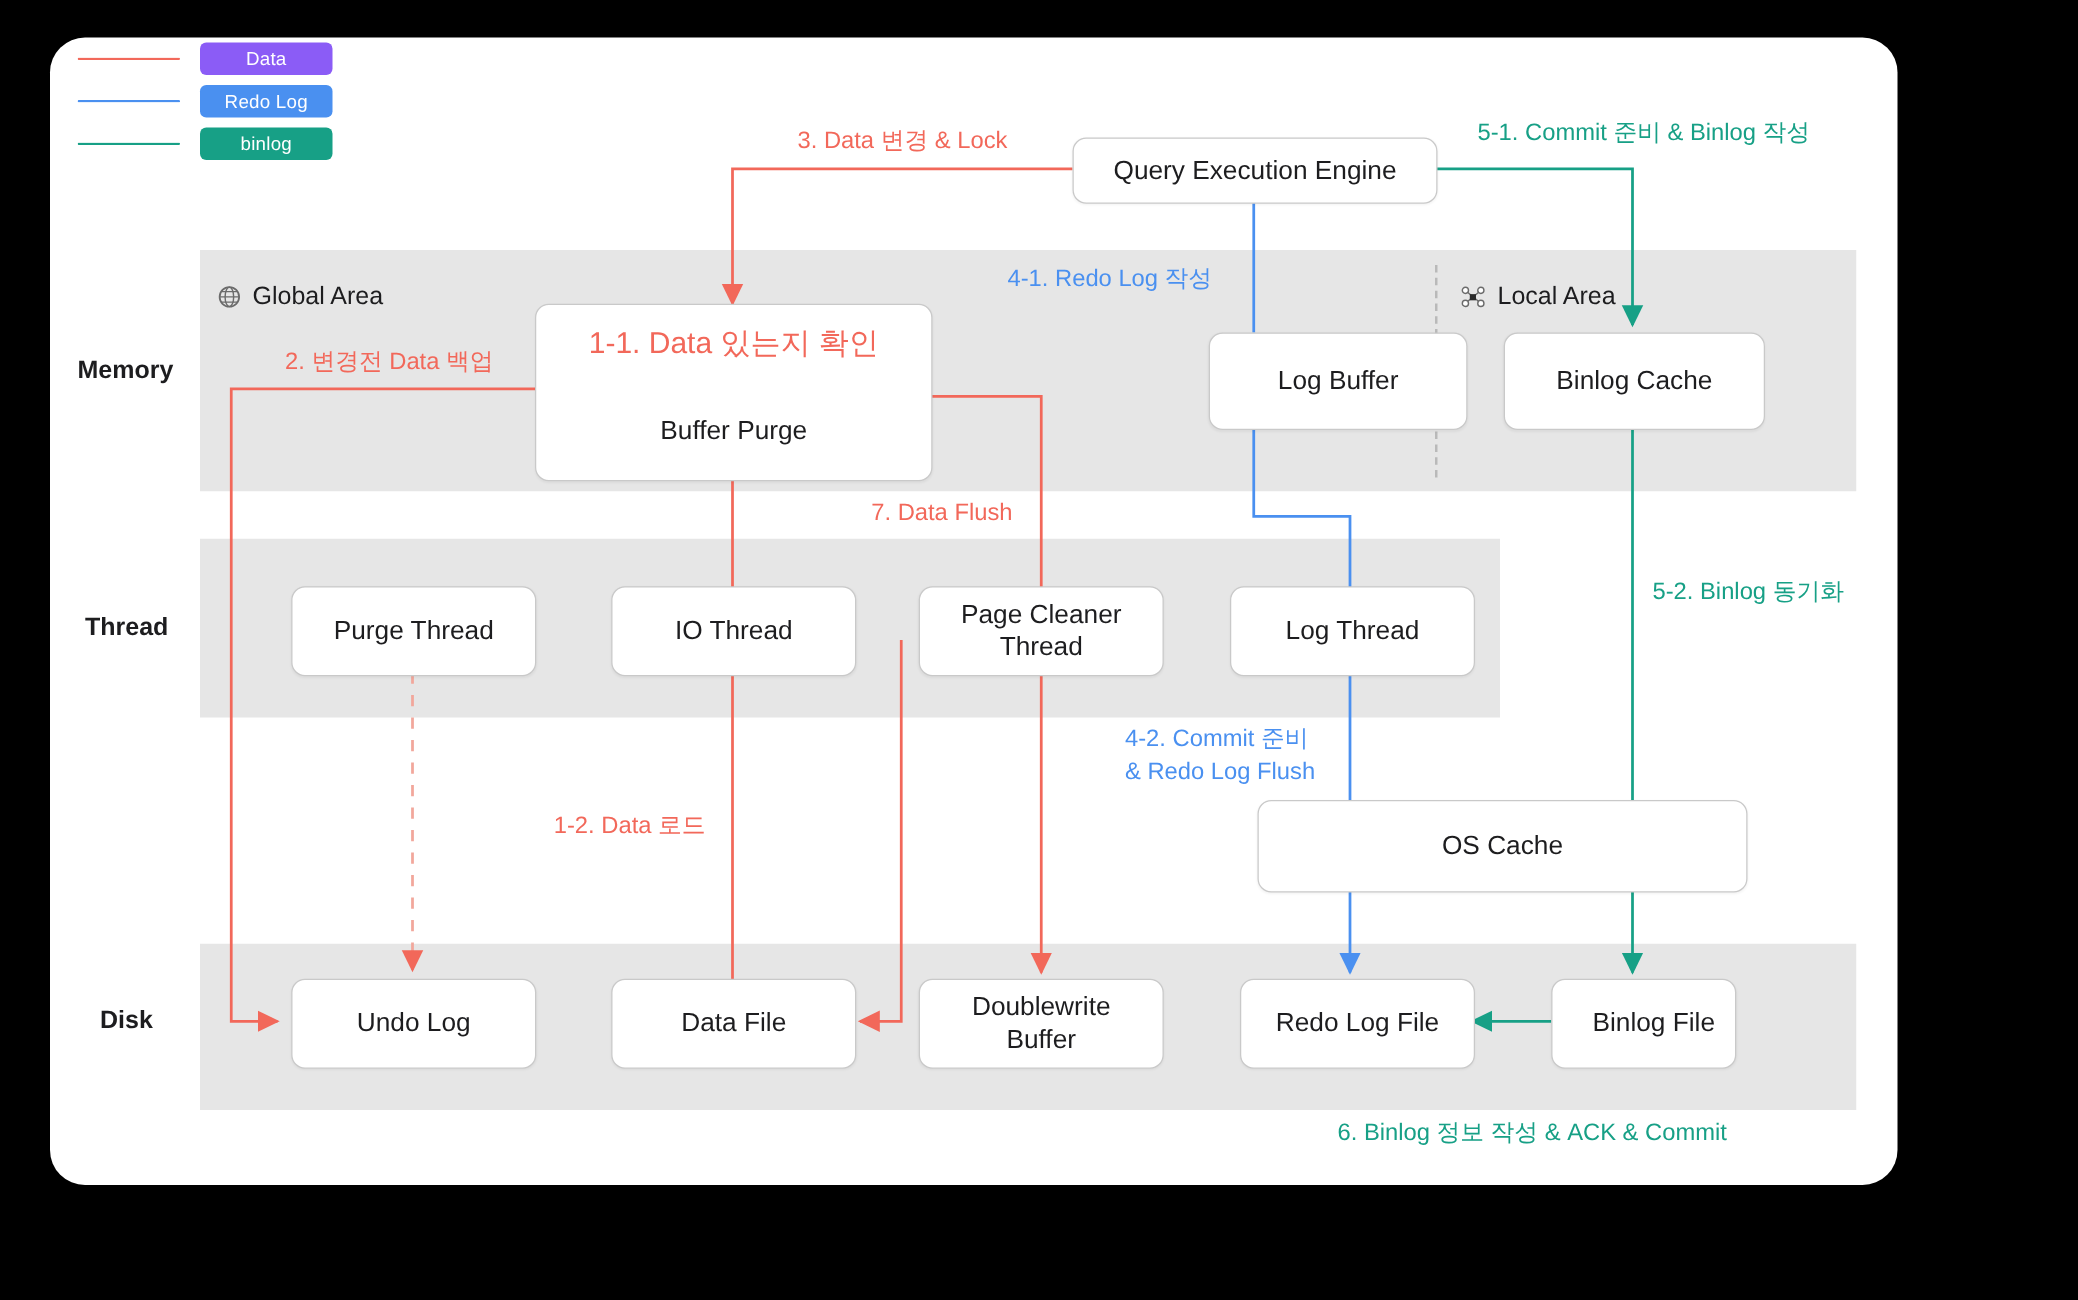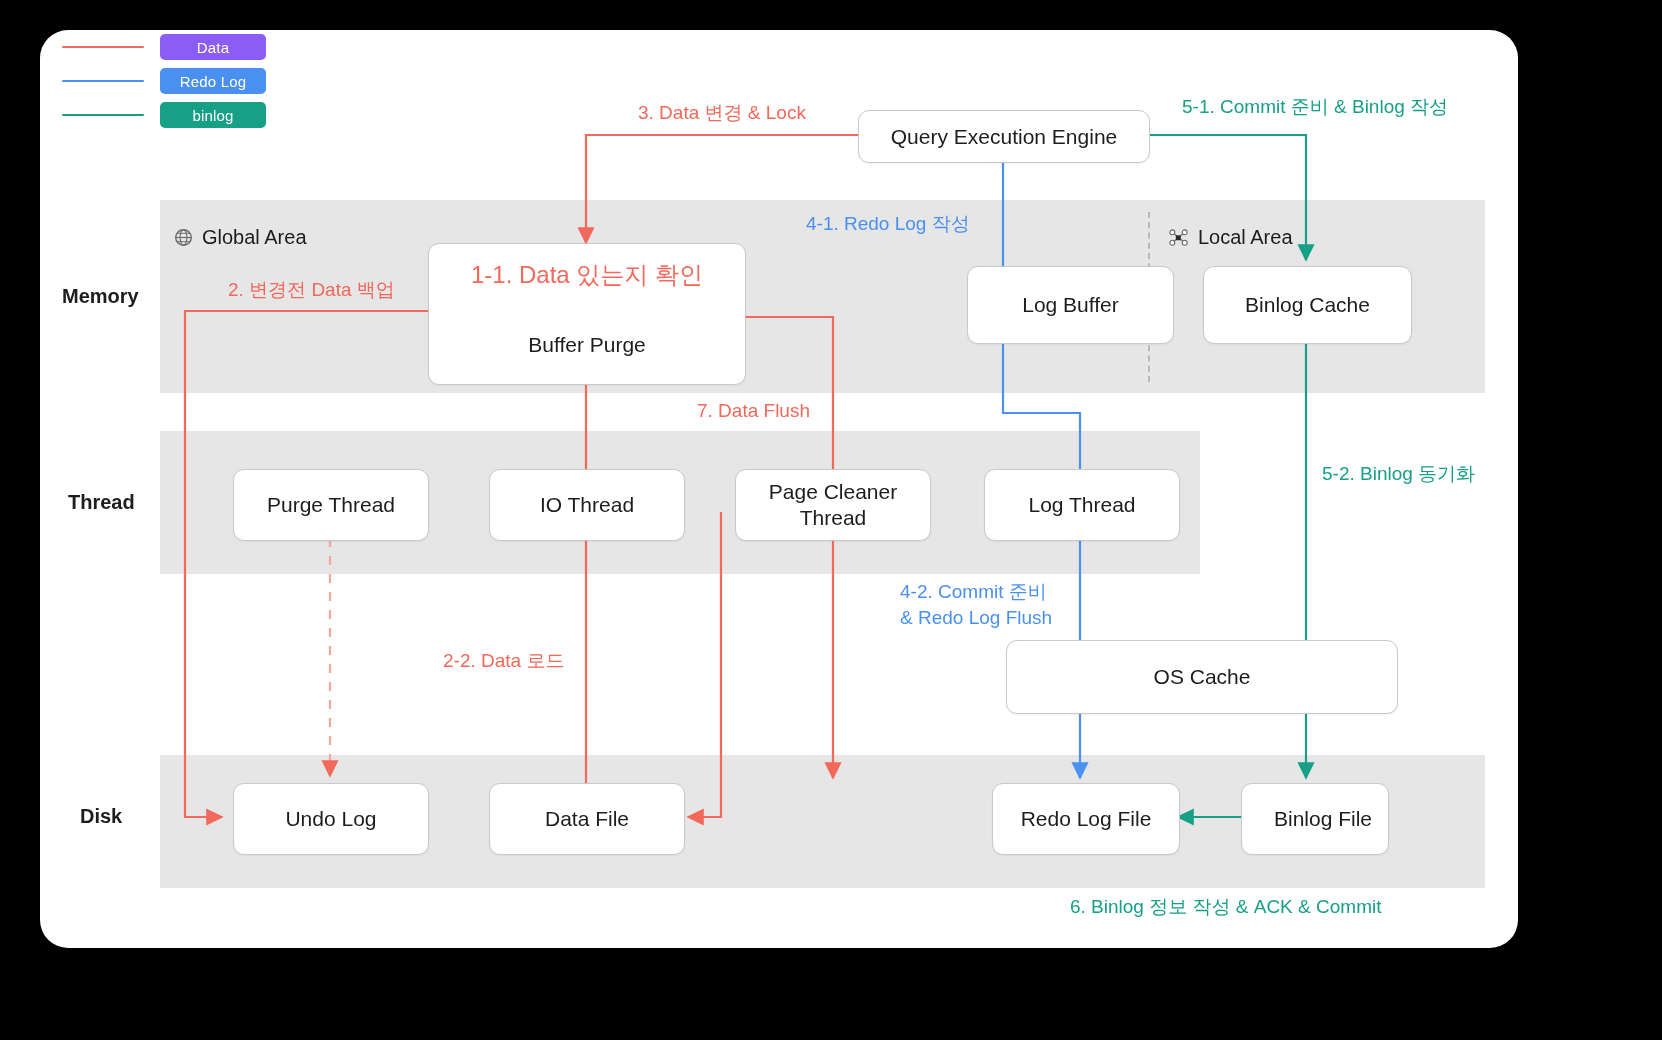--- a/index.html
+++ b/index.html
@@ -174,28 +174,30 @@
 Thread</div>
 
   <div class="node" style="left:984px;top:469px;width:194px;height:70px;">Log Thread</div>
 
   <div class="node" style="left:1006px;top:640px;width:390px;height:72px;">OS Cache</div>
 
   <div class="node" style="left:233px;top:783px;width:194px;height:70px;">Undo Log</div>
 
   <div class="node" style="left:489px;top:783px;width:194px;height:70px;">Data File</div>
 
+  <div class="node" style="left:735px;top:783px;width:194px;height:70px;white-space:pre-line;">Doublewrite
+Buffer</div>
 
   <div class="node" style="left:992px;top:783px;width:186px;height:70px;">Redo Log File</div>
 
   <div class="node" style="left:1241px;top:783px;width:130px;height:70px;padding-left:16px;">Binlog File</div>
 
   <div class="elabel c-red" style="left:638px;top:100px;">3. Data 변경 &amp; Lock</div>
   <div class="elabel c-teal" style="left:1182px;top:94px;">5-1. Commit 준비 &amp; Binlog 작성</div>
   <div class="elabel c-blue" style="left:806px;top:211px;">4-1. Redo Log 작성</div>
   <div class="elabel c-red" style="left:228px;top:277px;">2. 변경전 Data 백업</div>
   <div class="elabel c-red" style="left:697px;top:398px;">7. Data Flush</div>
   <div class="elabel c-teal" style="left:1322px;top:461px;">5-2. Binlog 동기화</div>
-  <div class="elabel c-red" style="left:443px;top:648px;">2-2. Data 로드</div>
+  <div class="elabel c-red" style="left:443px;top:648px;">1-2. Data 로드</div>
   <div class="elabel c-blue" style="left:900px;top:579px;">4-2. Commit 준비
 &amp; Redo Log Flush</div>
   <div class="elabel c-teal" style="left:1070px;top:894px;">6. Binlog 정보 작성 &amp; ACK &amp; Commit</div>
 </div>
 
 </body></html>

